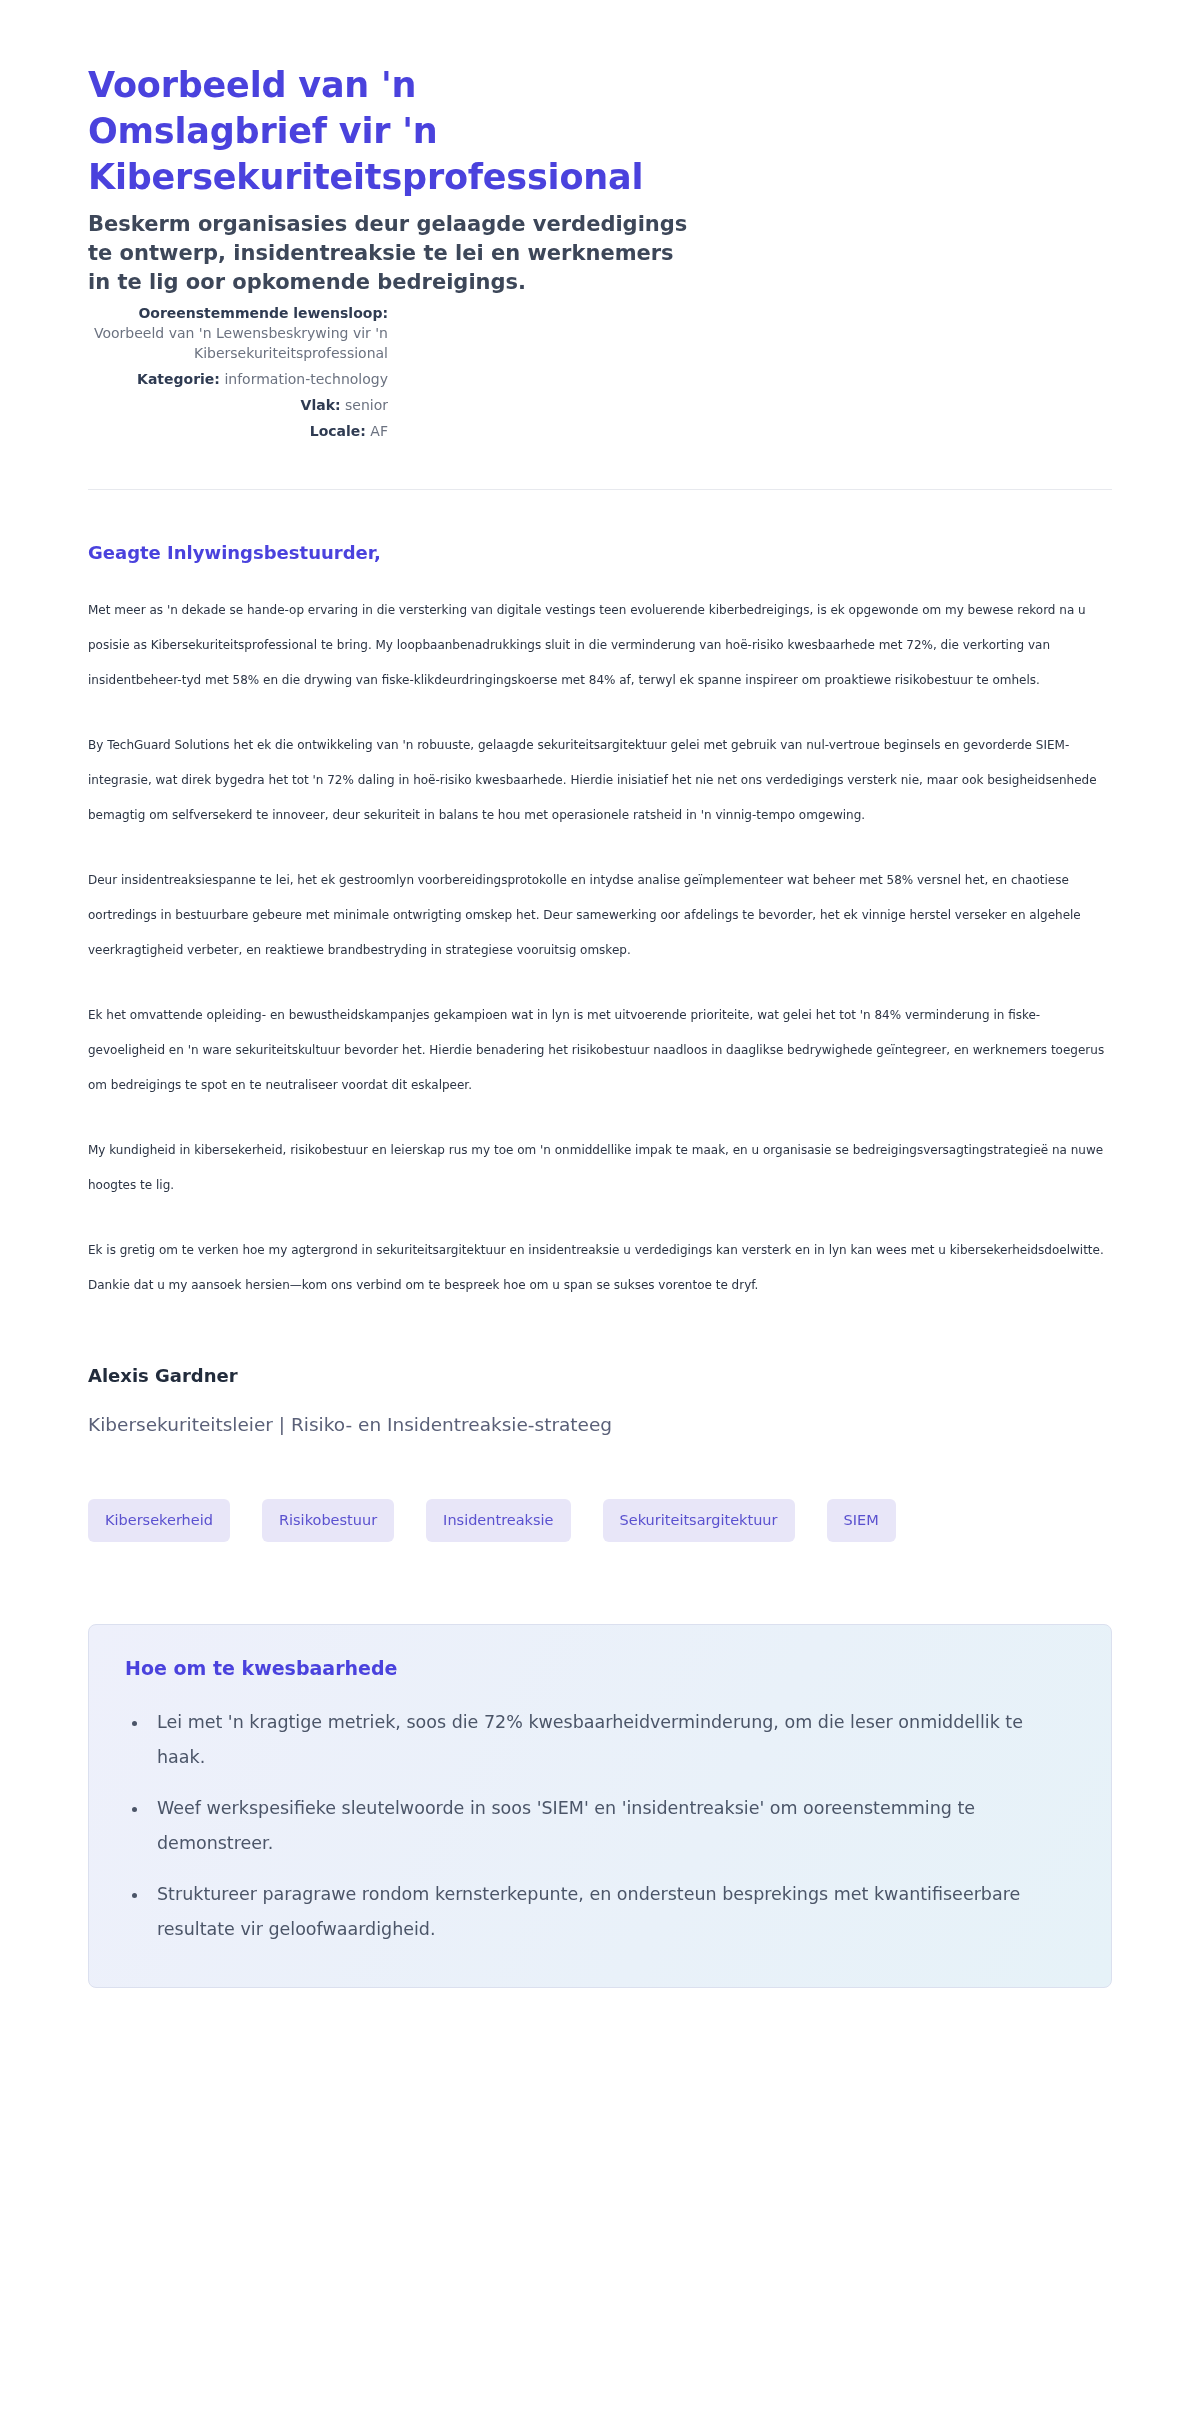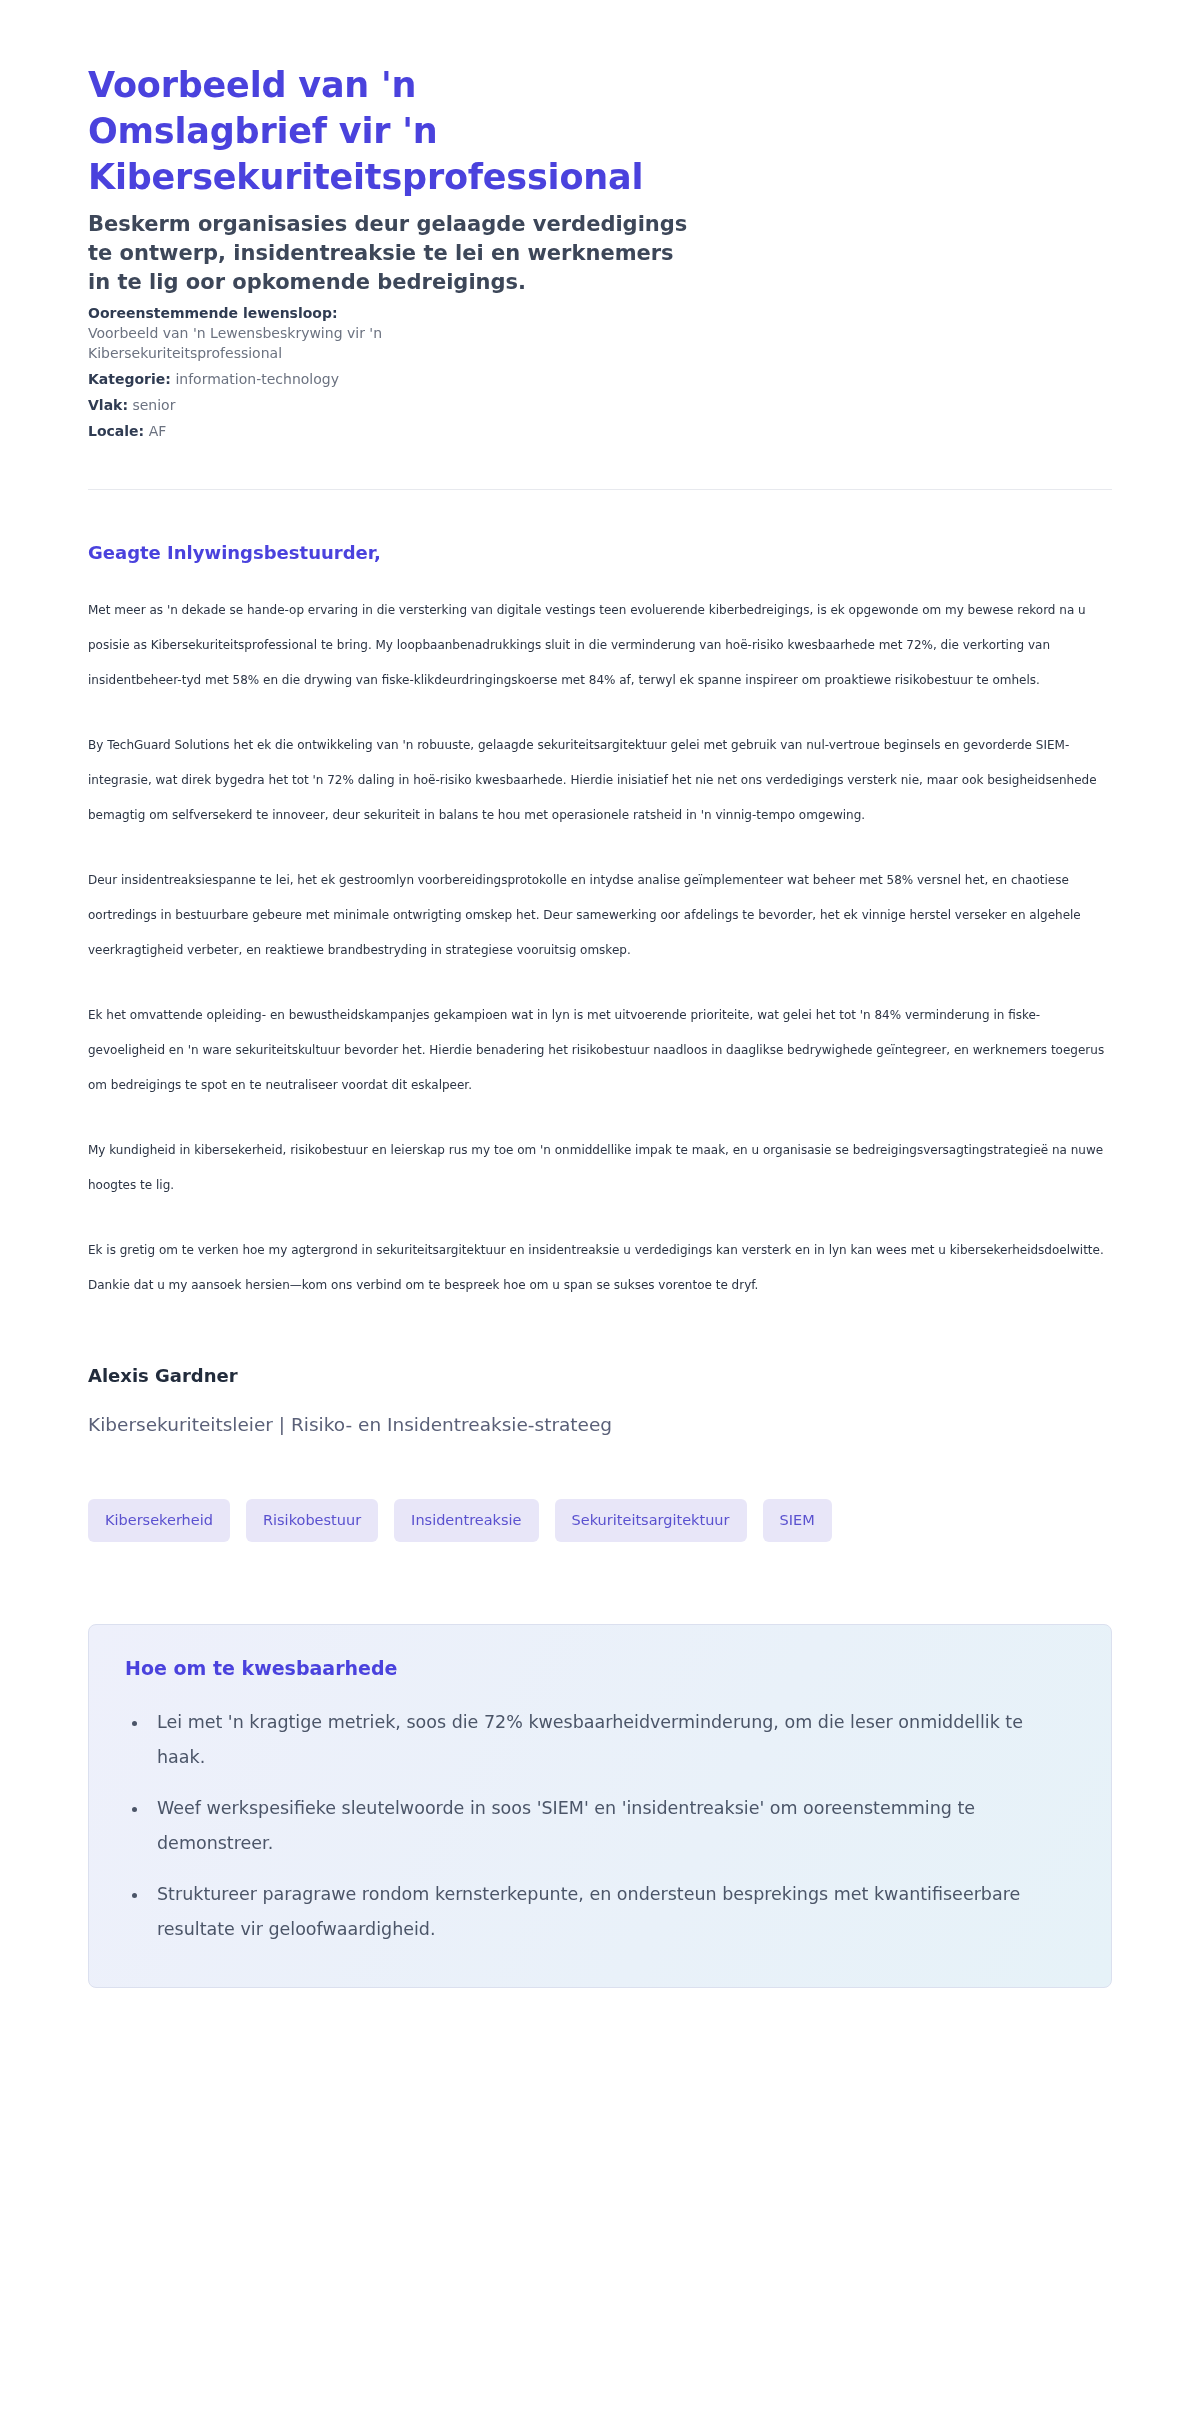--- a/index.html
+++ b/index.html
@@ -33,20 +33,21 @@
     margin-top: 10px;
     max-width: 600px;
     font-size: 21px;
     line-height: 29px;
     font-weight: 700;
     color: #3d4759;
   }
   .meta {
     width: 300px;
     flex-shrink: 0;
+    text-align: right;
     font-size: 14px;
     line-height: 20px;
     padding-top: 6px;
   }
   .meta-row { margin-bottom: 6px; }
   .meta-label { font-weight: 700; color: #2f3b52; }
   .meta-value { color: #6b7280; }
 
   
   .divider {
@@ -79,21 +80,21 @@
     margin-top: 28px;
     font-size: 18.5px;
     color: #5a6078;
   }
 
   
   .tags {
     margin-top: 64px;
     display: flex;
     flex-wrap: wrap;
-    gap: 16px;
+    gap: 32px;
   }
   .tag {
     display: inline-block;
     background: #e8e6f8;
     color: #5a51cf;
     font-size: 14.5px;
     line-height: 1;
     padding: 14px 17px;
     border-radius: 6px;
   }

